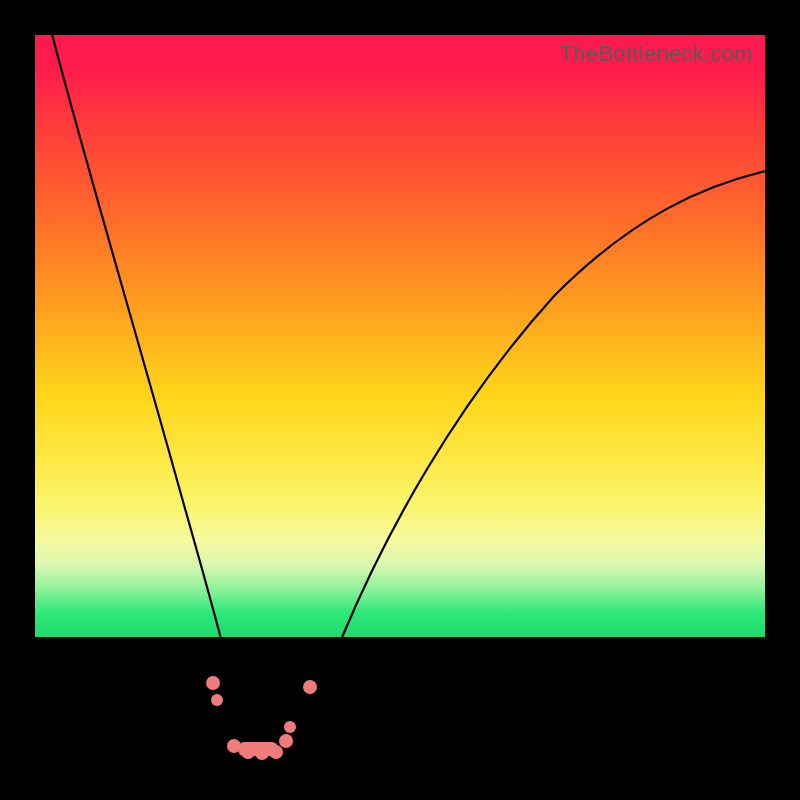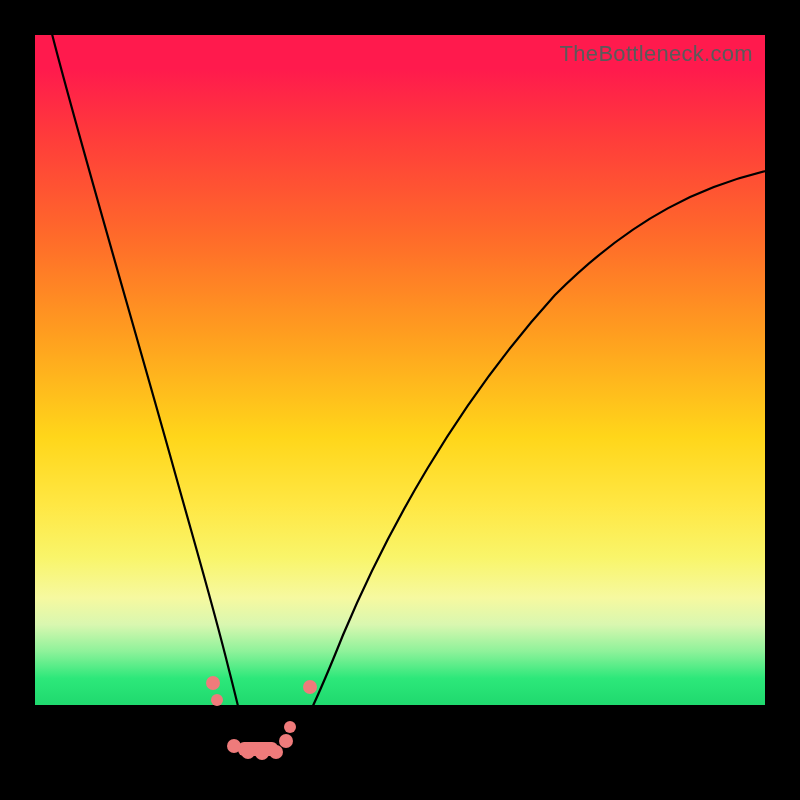--- a/index.html
+++ b/index.html
@@ -15,21 +15,21 @@
     position: relative;
     width: 800px;
     height: 800px;
     background: #000;
   }
   .plot-area {
     position: absolute;
     left: 35px;
     top: 35px;
     width: 730px;
-    height: 670px;
+    height: 602px;
     background: linear-gradient(
       to bottom,
       #ff1a4d 0%,
       #ff1a4d 5%,
       #ff3b3b 15%,
       #ff6a2a 30%,
       #ff9f1f 45%,
       #ffd61a 60%,
       #ffe743 70%,
       #f9f56a 78%,

